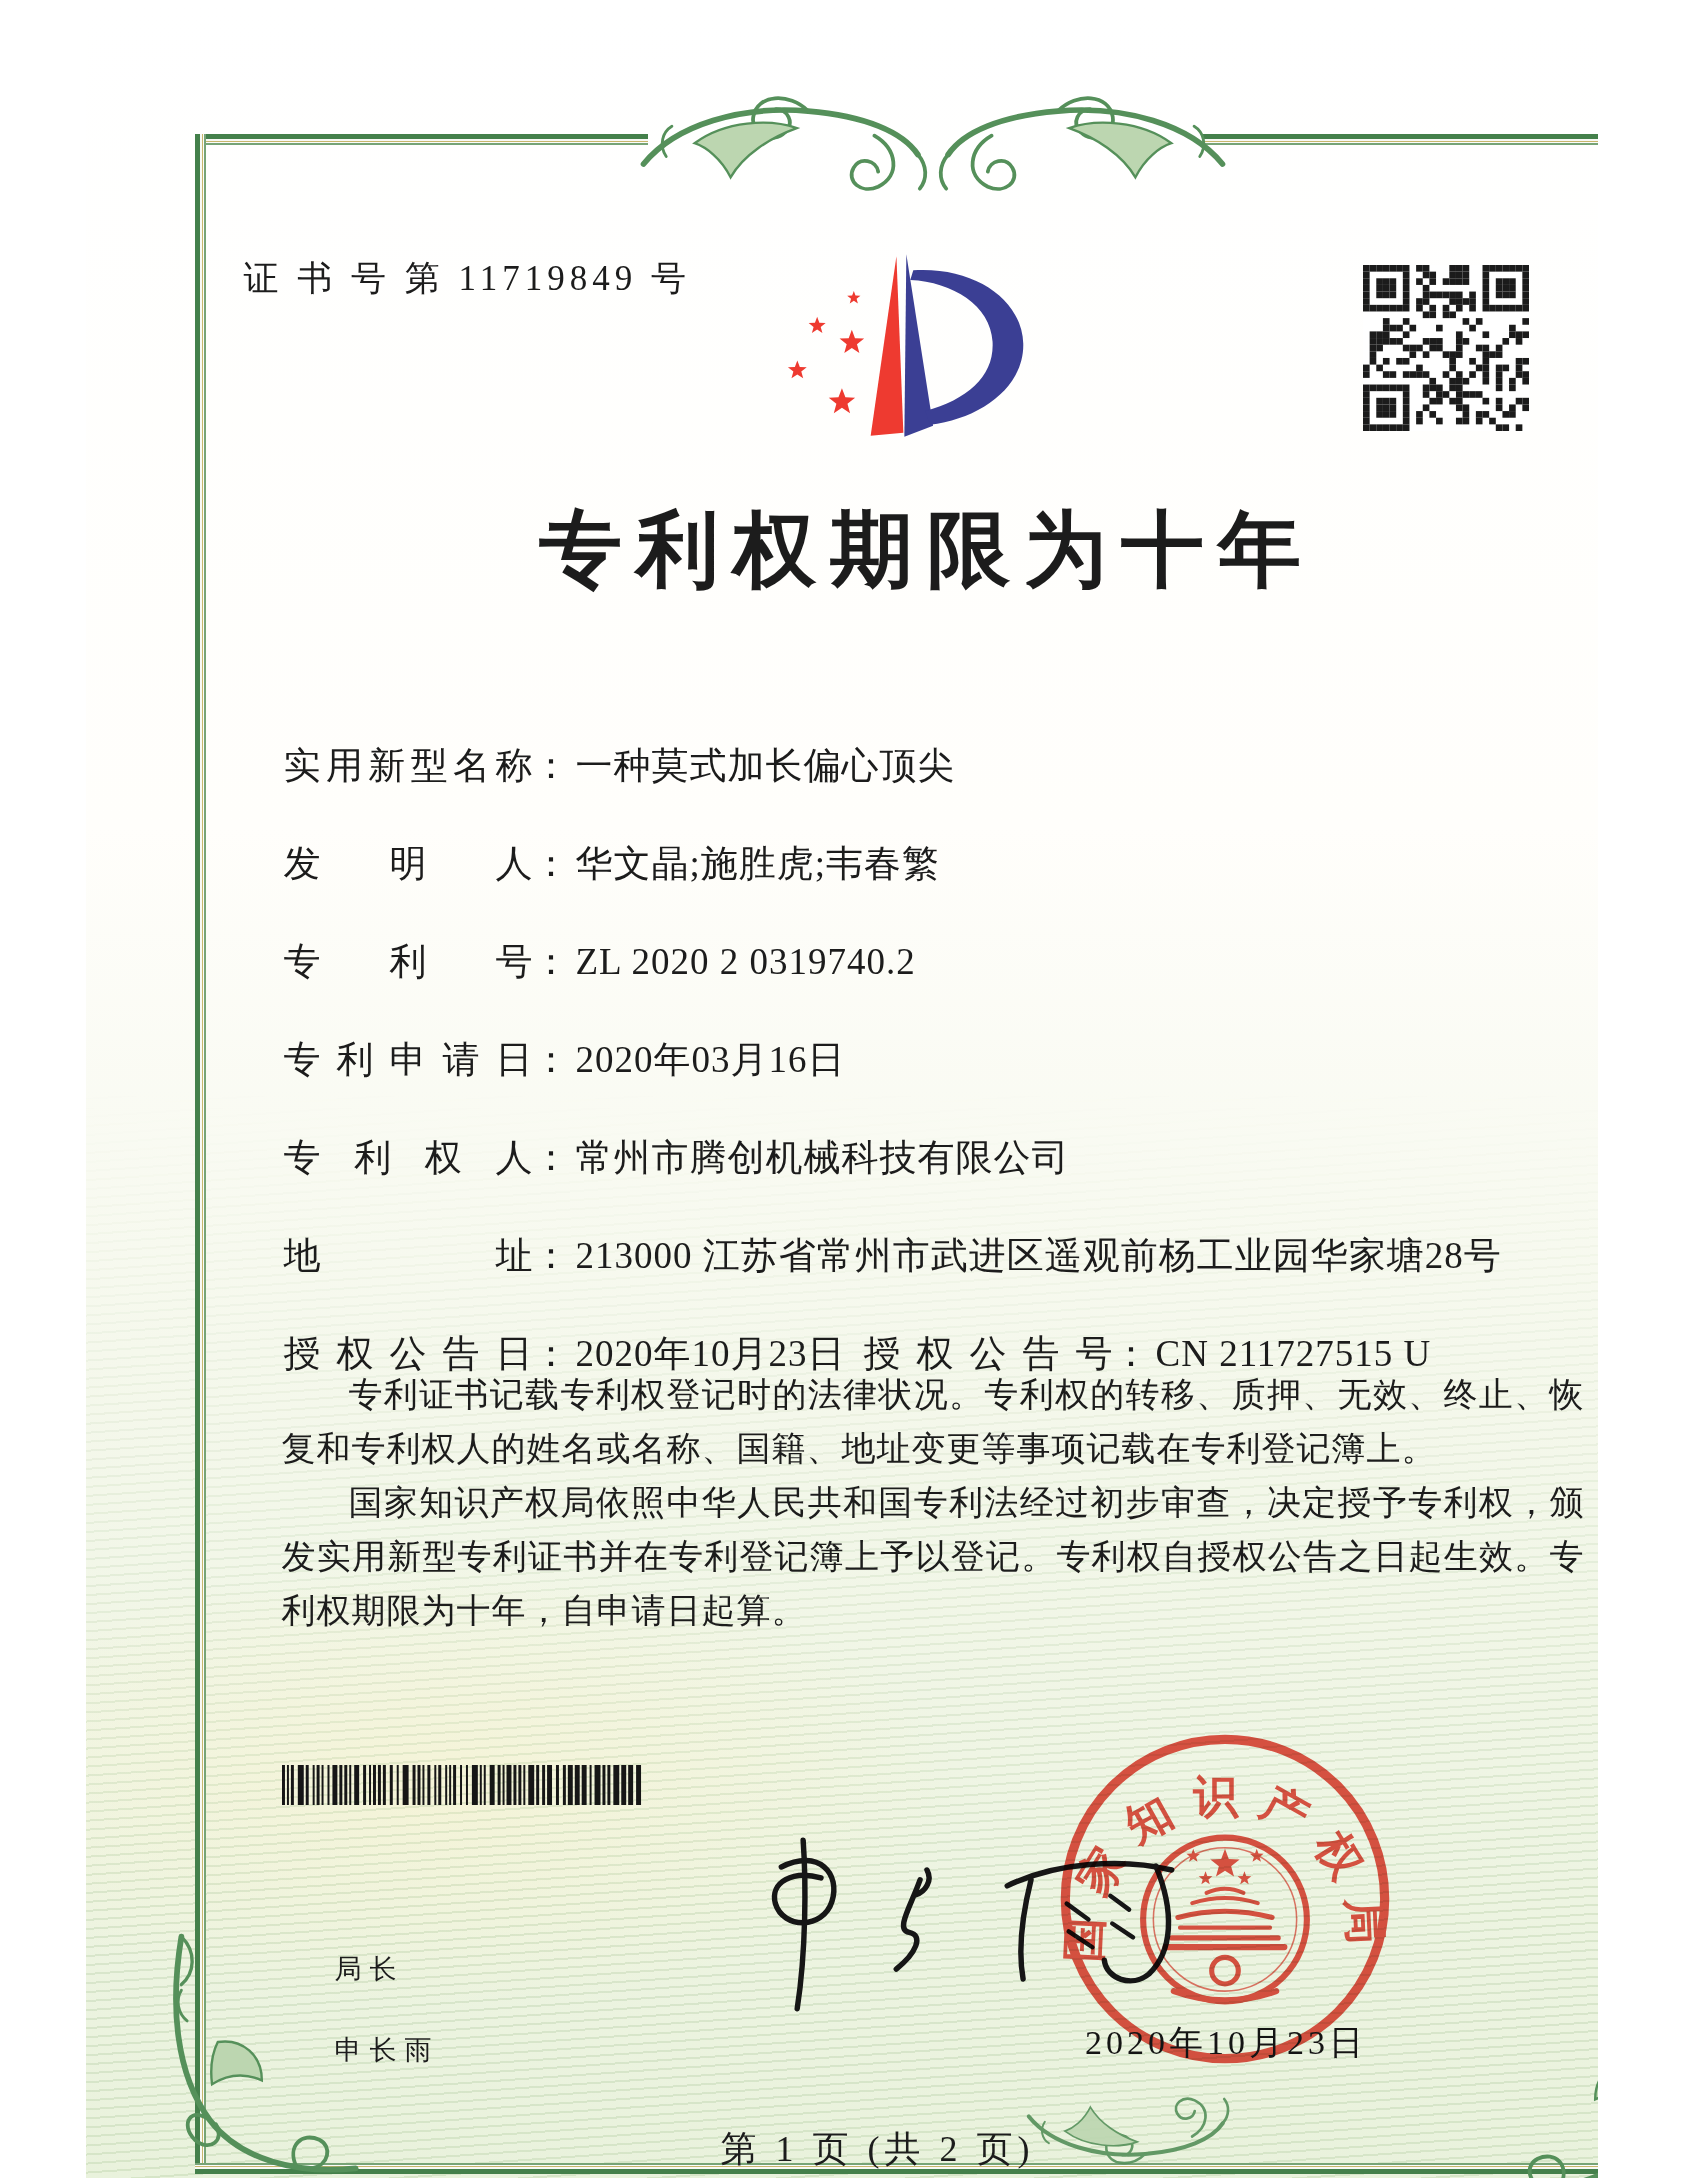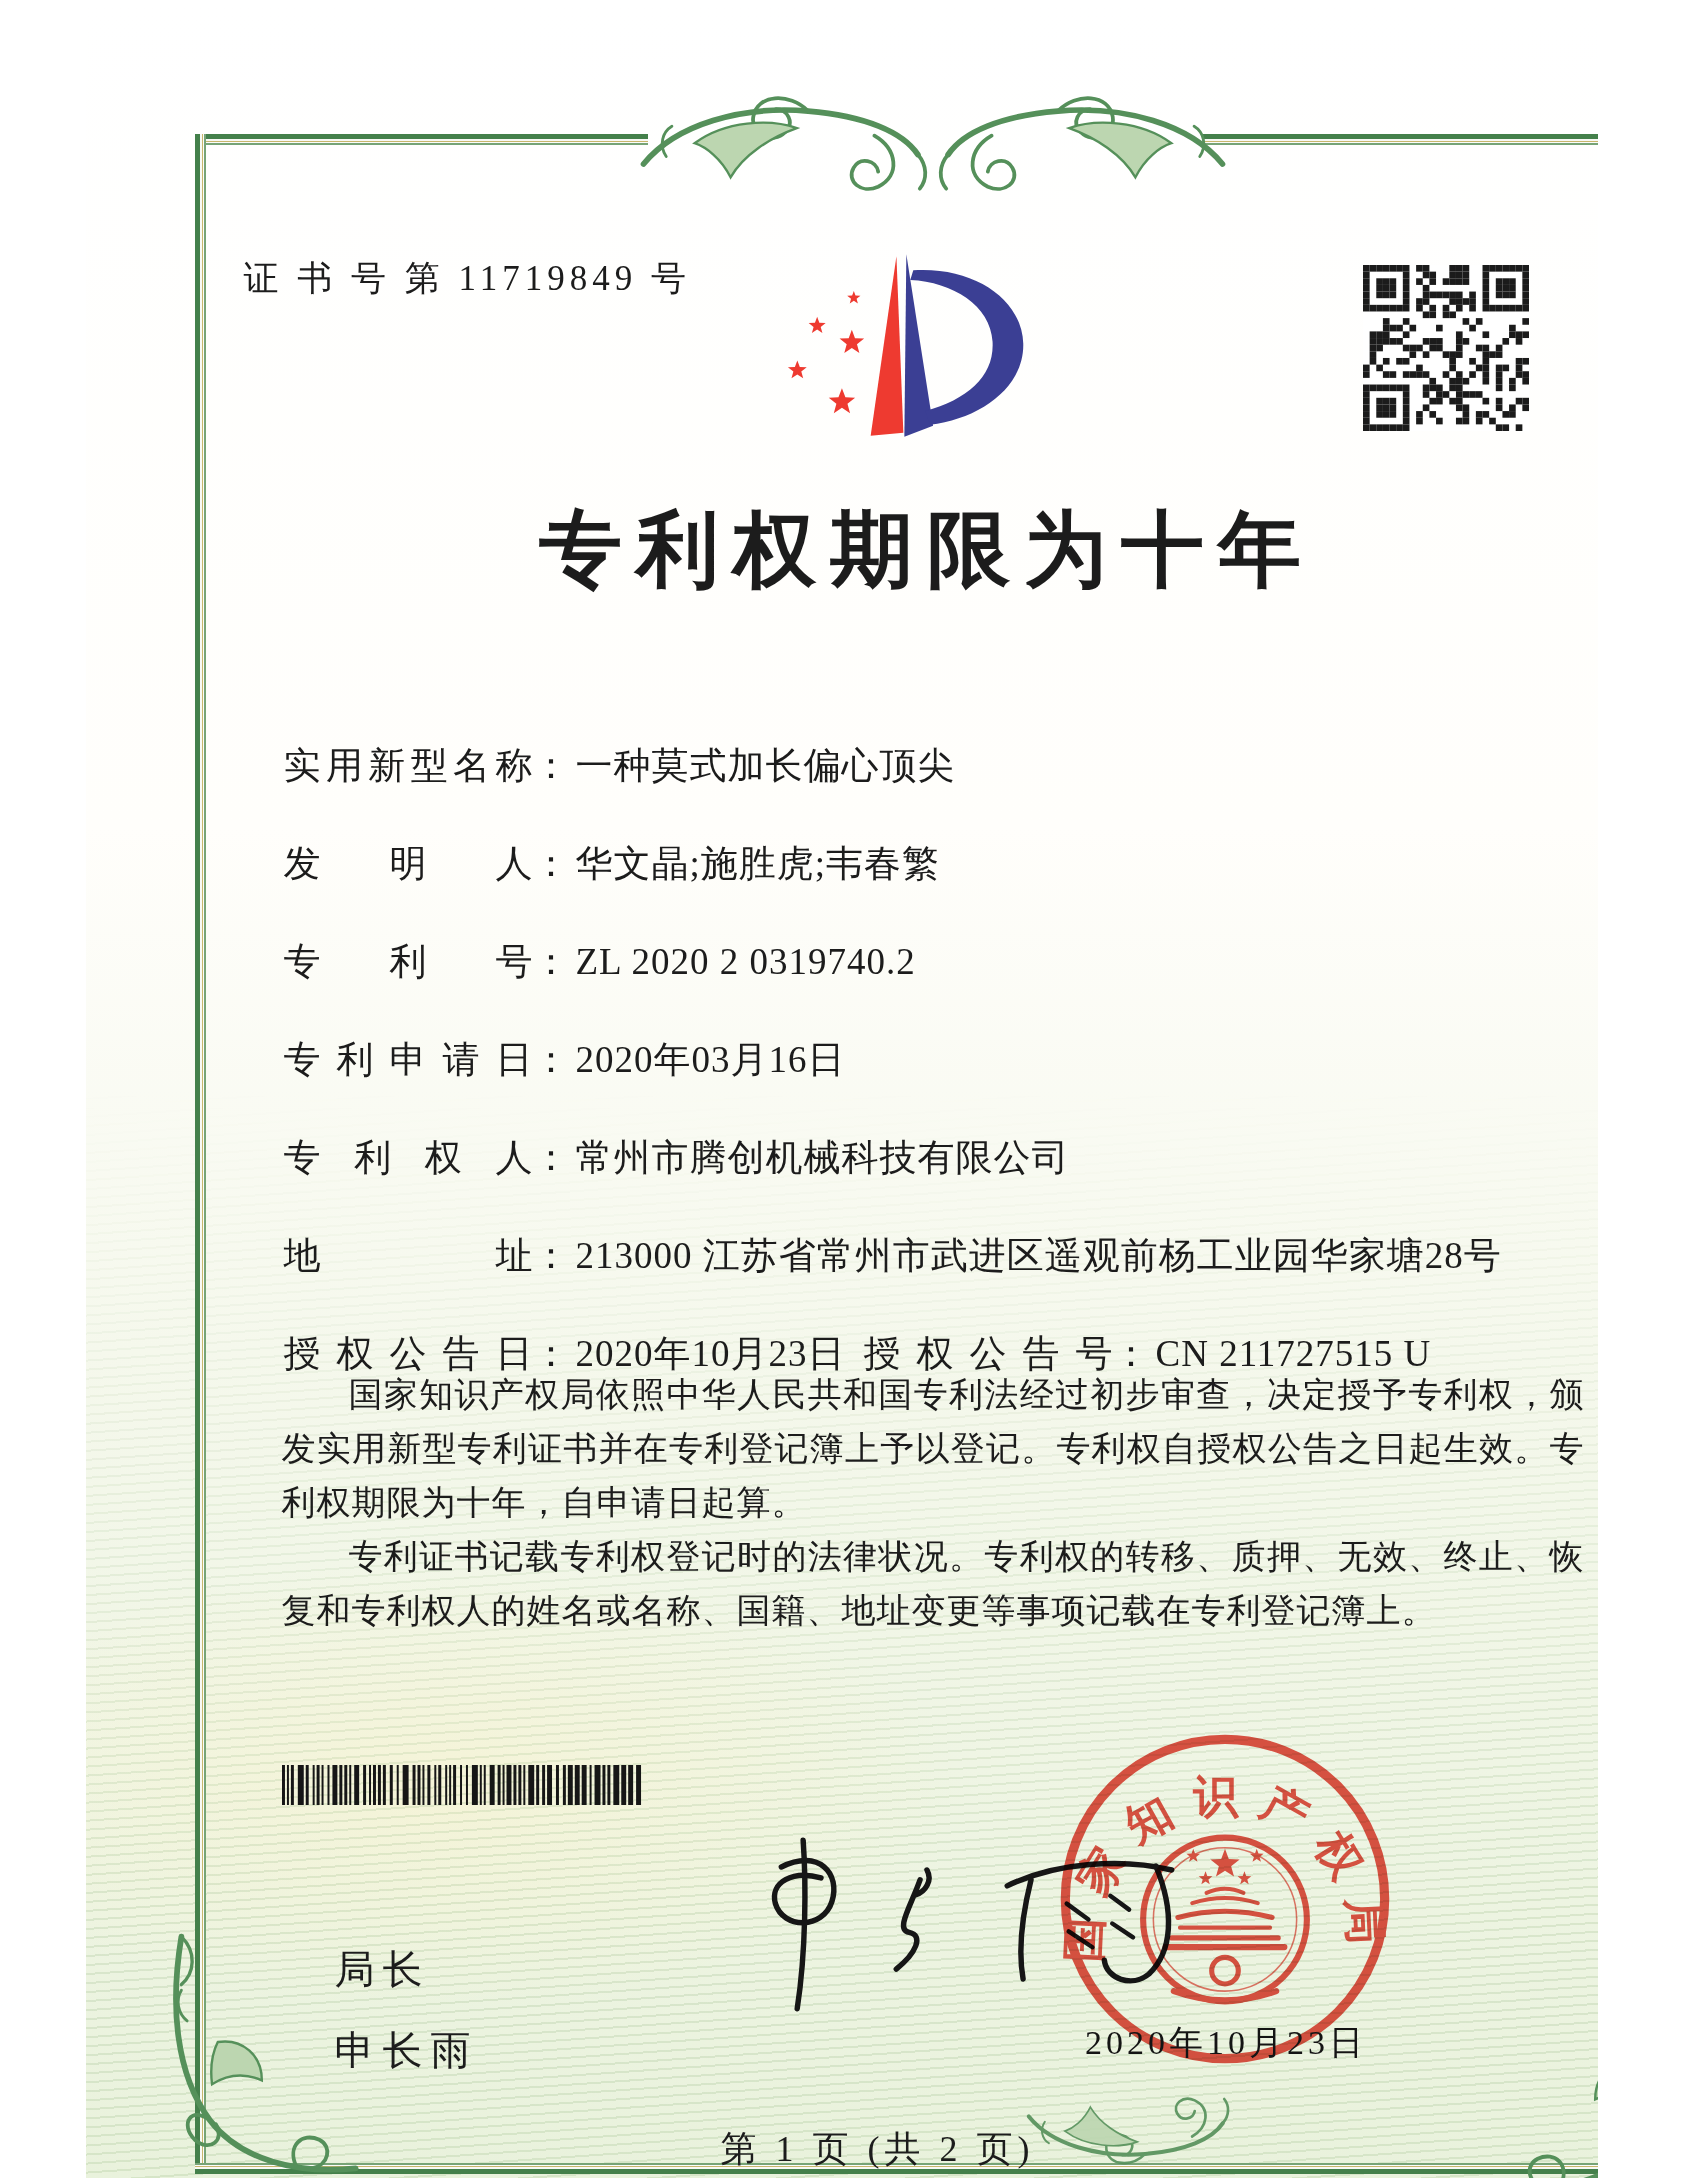--- a/index.html
+++ b/index.html
@@ -38,21 +38,21 @@
   .colon{display:inline-block; margin-right:6px;}
   .val{letter-spacing:1px;}
   .frow.double .fld2{margin-left:18px;}
 
   .bodytext{position:absolute; left:196px; top:1368px; width:1303px; z-index:2;
     font-size:34px; line-height:54px; letter-spacing:1px; text-align:justify;}
   .bodytext p{margin:0; text-indent:67px;}
 
   .barcode{position:absolute; left:196px; top:1765px; width:362px; height:40px; z-index:2;}
 
-  .officer{position:absolute; left:249px; top:1929px; z-index:2; font-size:40px;
+  .officer{position:absolute; left:249px; top:1929px; z-index:2; font-size:27px;
     font-family:"Liberation Sans","DejaVu Sans",sans-serif; letter-spacing:8px; line-height:81px;}
   .signature{position:absolute; left:626px; top:1810px; width:535px; height:223px; z-index:2;}
 
   .seal{position:absolute; left:965px; top:1725px; width:348px; height:348px; z-index:3; opacity:.93; mix-blend-mode:multiply;}
   .seal-date{position:absolute; left:992px; top:2020px; width:297px; text-align:center; z-index:4;
     font-size:34px; letter-spacing:4px; color:#141414;}
 
   .footer{position:absolute; left:515px; top:2125px; width:554px; text-align:center;
     font-size:36px; letter-spacing:5px; z-index:2;}
 </style>
@@ -432,22 +432,22 @@
     </div>
     <div class="frow">
       <span class="lbl">地址</span><span class="colon">：</span><span class="val">213000 江苏省常州市武进区遥观前杨工业园华家塘28号</span>
     </div>
     <div class="frow double">
       <span class="fld1"><span class="lbl">授权公告日</span><span class="colon">：</span><span class="val">2020年10月23日</span></span><span class="fld2"><span class="lbl">授权公告号</span><span class="colon">：</span><span class="val">CN 211727515 U</span></span>
     </div>
   </div>
 
   <div class="bodytext">
+    <p>专利证书记载专利权登记时的法律状况。专利权的转移、质押、无效、终止、恢复和专利权人的姓名或名称、国籍、地址变更等事项记载在专利登记簿上。</p>
     <p>国家知识产权局依照中华人民共和国专利法经过初步审查，决定授予专利权，颁发实用新型专利证书并在专利登记簿上予以登记。专利权自授权公告之日起生效。专利权期限为十年，自申请日起算。</p>
-    <p>专利证书记载专利权登记时的法律状况。专利权的转移、质押、无效、终止、恢复和专利权人的姓名或名称、国籍、地址变更等事项记载在专利登记簿上。</p>
   </div>
 
   <svg class="barcode" id="barcode" viewBox="0 0 366 40" preserveAspectRatio="none">
       <rect x="0" y="0" width="3" height="40" fill="#161616"></rect>
       <rect x="5" y="0" width="2" height="40" fill="#161616"></rect>
       <rect x="9" y="0" width="3" height="40" fill="#161616"></rect>
       <rect x="16" y="0" width="6" height="40" fill="#161616"></rect>
       <rect x="24" y="0" width="3" height="40" fill="#161616"></rect>
       <rect x="31" y="0" width="2" height="40" fill="#161616"></rect>
       <rect x="35" y="0" width="3" height="40" fill="#161616"></rect>

